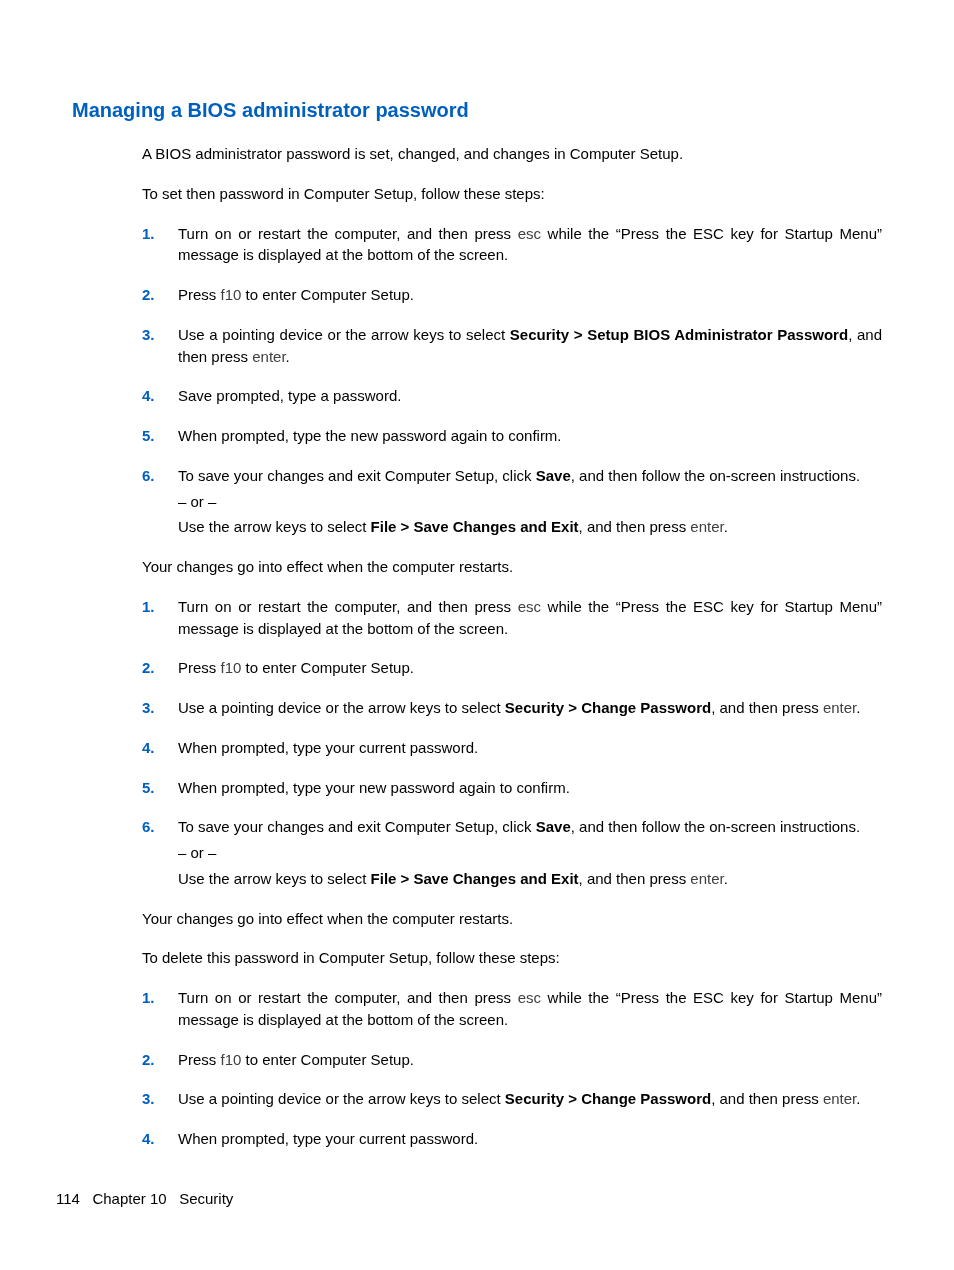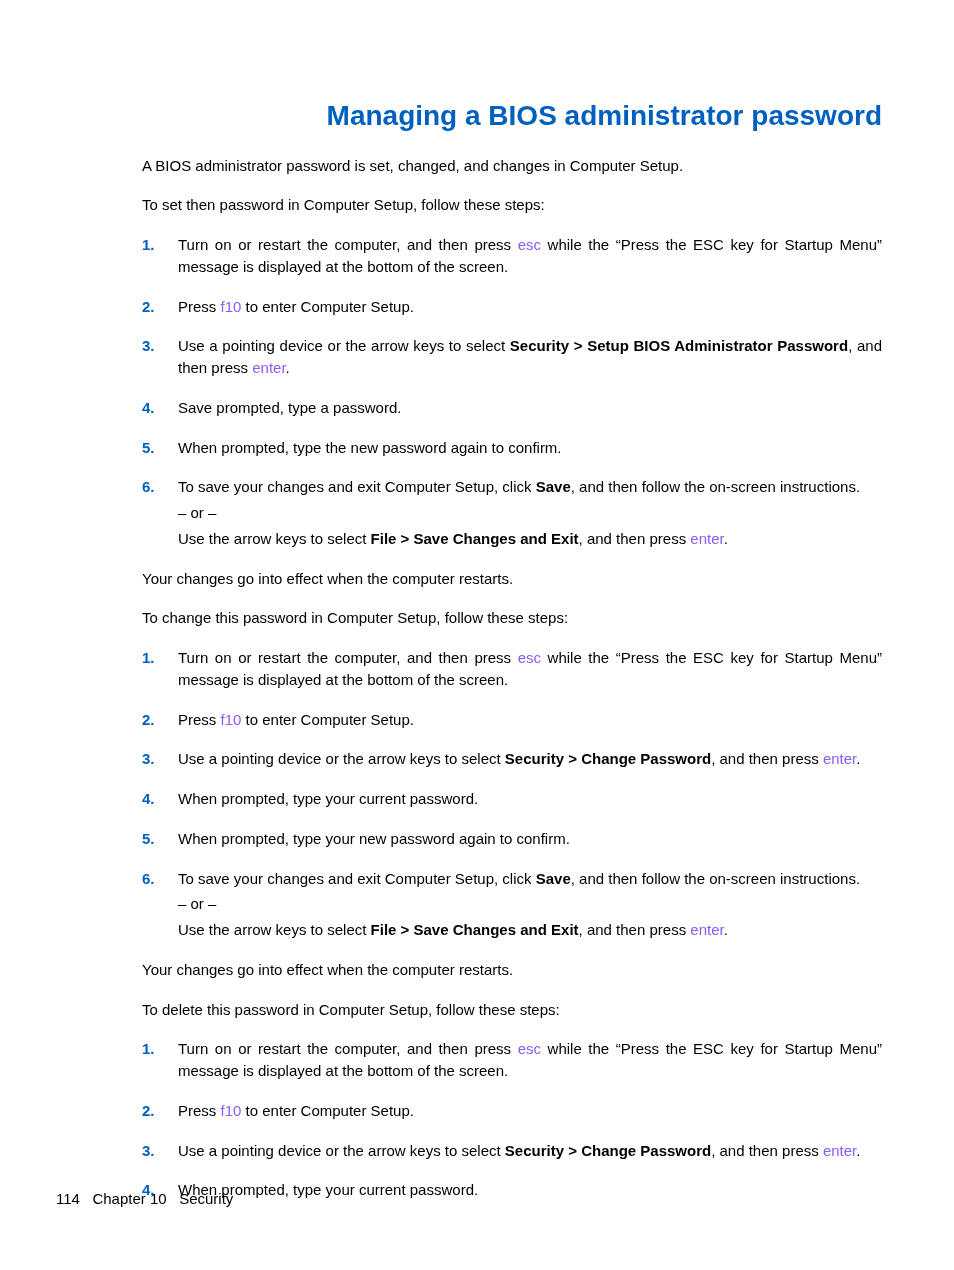--- a/index.html
+++ b/index.html
@@ -13,24 +13,23 @@
     width: 954px;
     height: 1270px;
     box-sizing: border-box;
     position: relative;
   }
   .page {
     padding: 96px 72px 0 72px;
   }
   h2.section-title {
     color: #0060c0;
-    font-size: 28px;
+    font-size: 20px;
     font-weight: bold;
     margin: 0 0 18px 0;
-    text-align: right;
   }
   .intro, .body-para {
     margin: 0 0 18px 70px;
     text-align: justify;
   }
   ol.steps {
     list-style: none;
     margin: 0 0 18px 70px;
     padding: 0;
   }
@@ -44,21 +43,21 @@
     min-width: 36px;
     flex: 0 0 36px;
   }
   ol.steps > li .step-body {
     flex: 1;
     text-align: justify;
   }
   .sub-para {
     margin-top: 4px;
   }
-  .key { color: #8b5cf6; }
+  .key { color: #404040; }
   .bold { font-weight: bold; }
   .footer {
     position: absolute;
     left: 56px;
     bottom: 60px;
     font-size: 15px;
   }
 </style>
 </head>
 <body>
@@ -97,21 +96,20 @@
       <span class="step-body">
         <span><span>To save your changes and exit Computer Setup, click </span><span class="bold">Save</span><span>, and then follow the on-screen instructions.</span></span>
         <div class="sub-para">– or –</div>
         <div class="sub-para"><span>Use the arrow keys to select </span><span class="bold">File &gt; Save Changes and Exit</span><span>, and then press </span><span class="key">enter</span><span>.</span></div>
       </span>
     </li>
   </ol>
 
   <p class="body-para">Your changes go into effect when the computer restarts.</p>
 
-  <p class="body-para">To change this password in Computer Setup, follow these steps:</p>
 
   <ol class="steps">
     <li>
       <span class="num">1.</span>
       <span class="step-body"><span>Turn on or restart the computer, and then press </span><span class="key">esc</span><span> while the “Press the ESC key for Startup Menu” message is displayed at the bottom of the screen.</span></span>
     </li>
     <li>
       <span class="num">2.</span>
       <span class="step-body"><span>Press </span><span class="key">f10</span><span> to enter Computer Setup.</span></span>
     </li>

